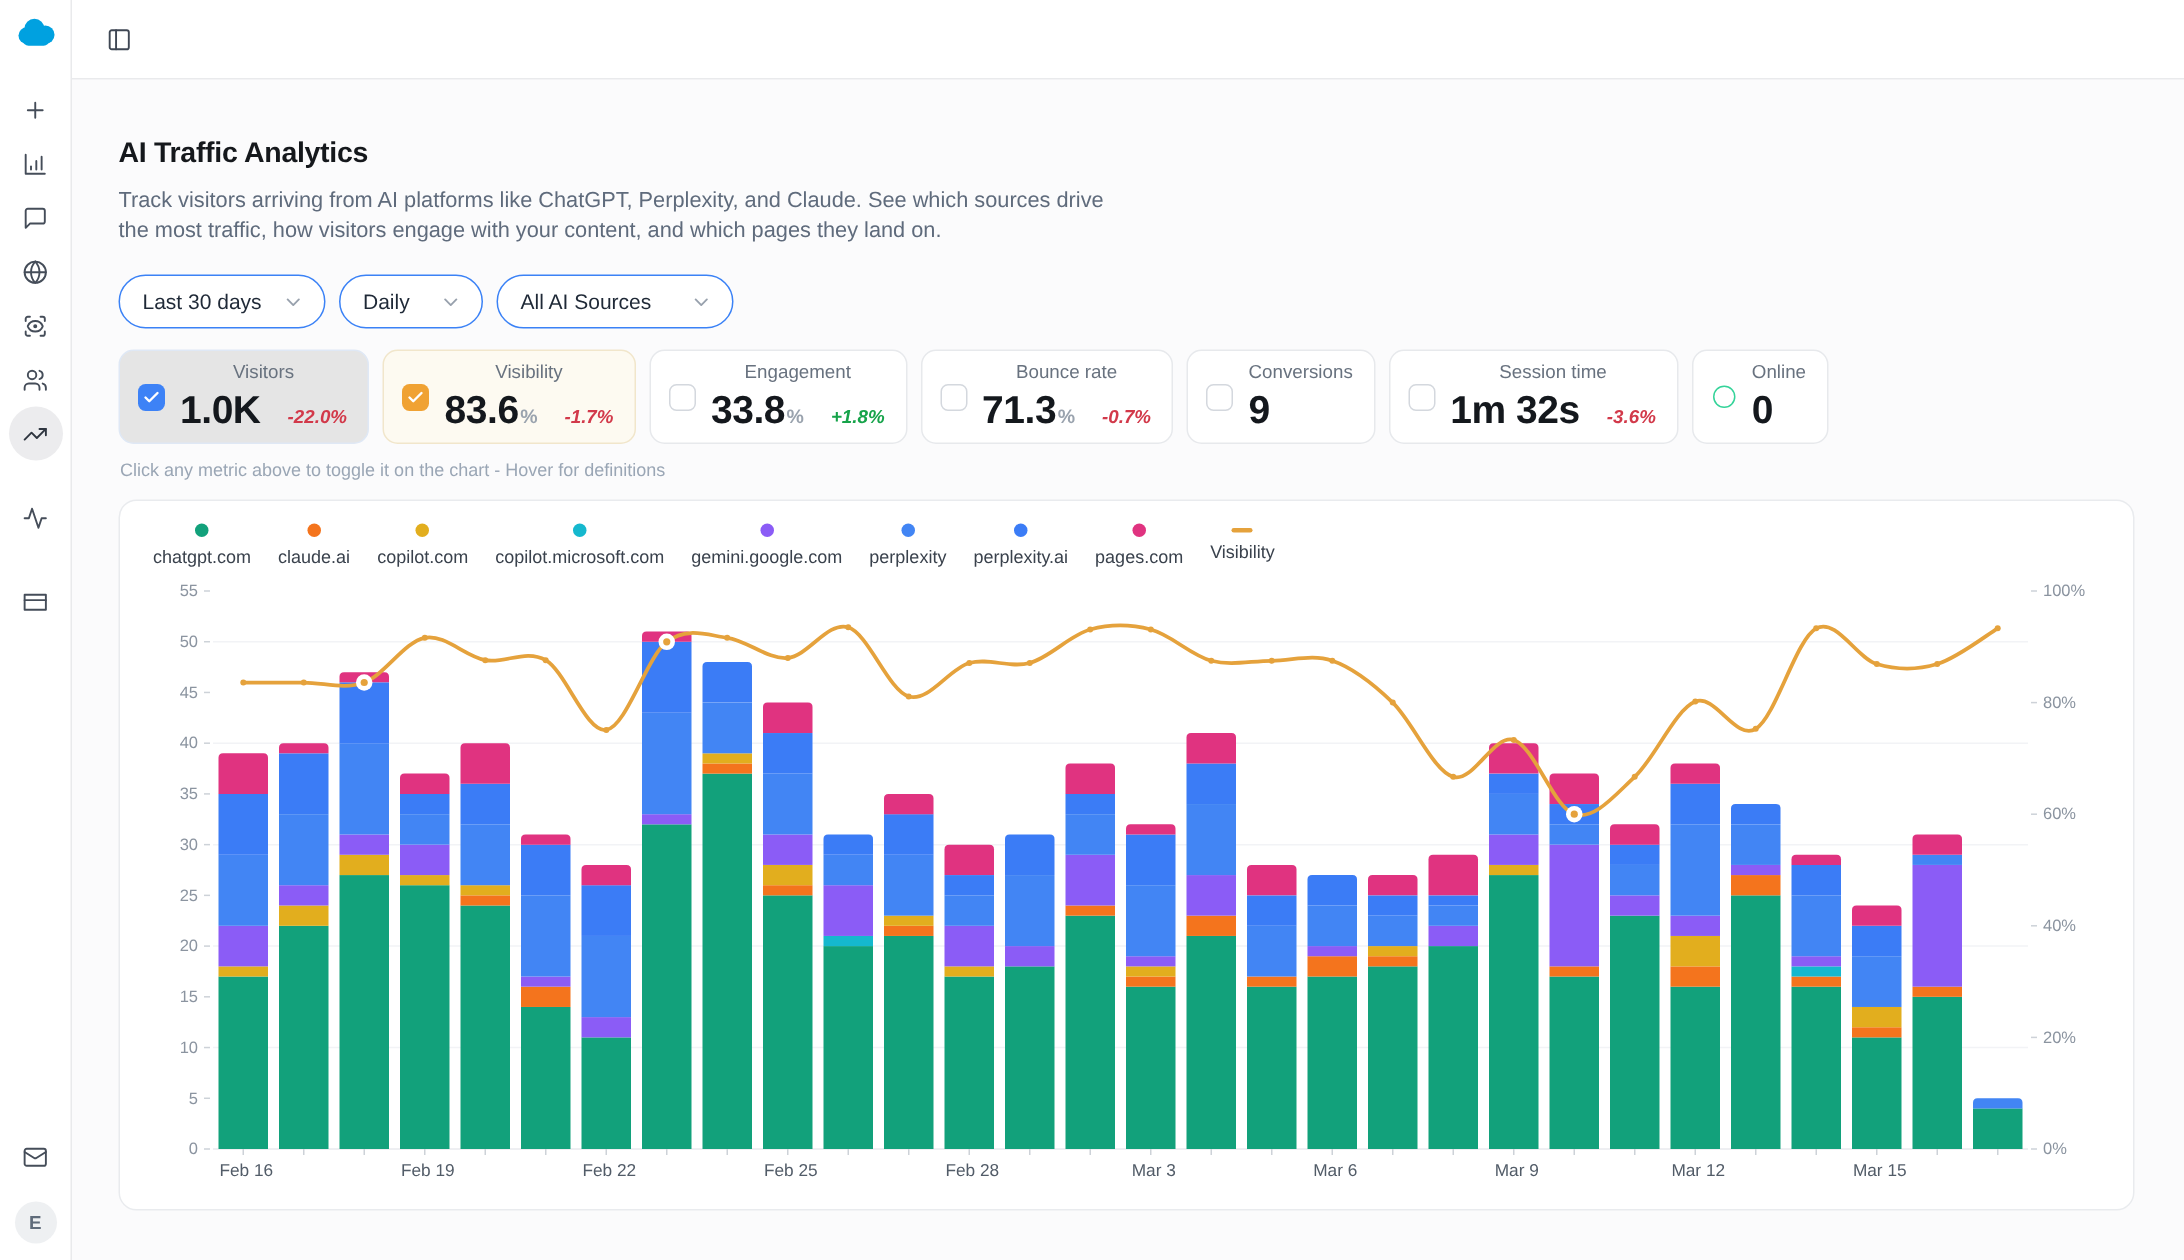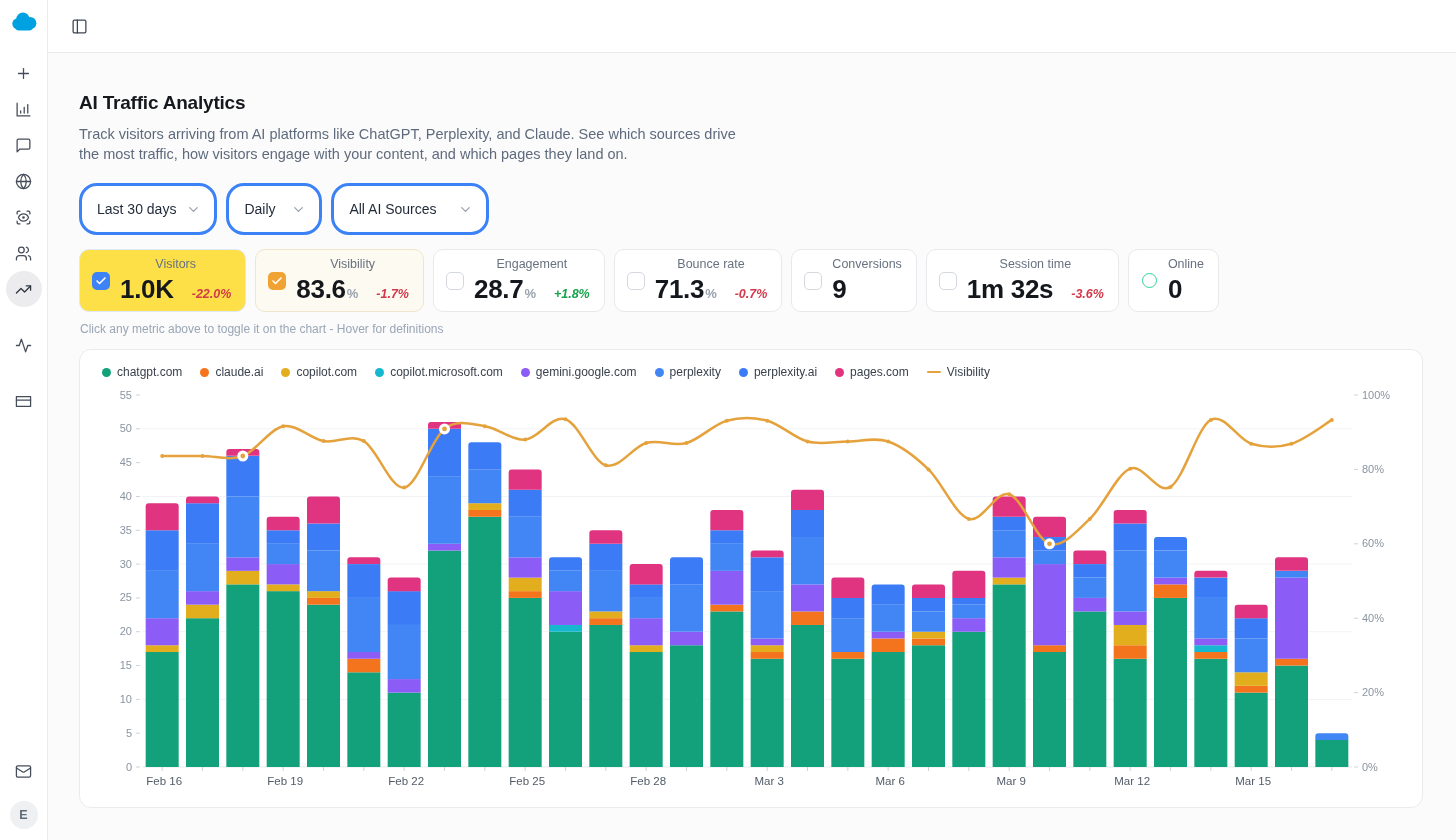--- a/index.html
+++ b/index.html
@@ -21,21 +21,21 @@
   .topbar { height:53px; background:#fff; border-bottom:1px solid #e9eaec; display:flex; align-items:center; padding-left:17px; flex-shrink:0; }
   .panel-btn { width:28px; height:28px; display:flex; align-items:center; justify-content:center; color:#3f4754; border-radius:6px; cursor:pointer; }
   .panel-btn svg { width:17px; height:17px; }
 
   .content { padding:39px 33px 0 31px; }
   h1.title { font-size:19px; font-weight:700; letter-spacing:-0.2px; color:#15181c; margin-bottom:10px; }
   .desc { font-size:14.5px; line-height:20px; color:#5f6b7c; max-width:680px; margin-bottom:19px; }
 
   
   .filters { display:flex; gap:9px; margin-bottom:14px; }
-  .pill { height:52px; border:3px solid #3b82f6; border-radius:18px; background:#fff; display:flex; align-items:center; justify-content:space-between; padding:0 13px 0 15px; font-size:14px; font-weight:500; color:#1f2937; cursor:pointer; }
+  .pill { height:36px; border:1px solid #3b82f6; border-radius:18px; background:#fff; display:flex; align-items:center; justify-content:space-between; padding:0 13px 0 15px; font-size:14px; font-weight:500; color:#1f2937; cursor:pointer; }
   .pill:nth-child(1){ min-width:138px; }
   .pill:nth-child(2){ min-width:96px; }
   .pill:nth-child(3){ min-width:158px; }
   .pill svg { width:15px; height:15px; color:#98a1ad; margin-left:10px; }
 
   
   .metrics { display:flex; gap:9px; margin-bottom:10px; }
   .mcard { background:#fff; border:1px solid #e7e9ec; border-radius:10px; padding:10px 14px 10px 12px; display:flex; align-items:center; gap:10px; cursor:pointer; height:63px; }
   .metrics .mcard:nth-child(1){ min-width:141px; }
   .metrics .mcard:nth-child(2){ min-width:141px; }
@@ -53,21 +53,21 @@
   .mvrow { display:flex; align-items:baseline; white-space:nowrap; }
   .mval { font-size:26px; font-weight:800; letter-spacing:-0.3px; color:#14181d; }
   .msfx { font-size:13px; font-weight:600; color:#9aa3ae; margin-left:1px; }
   .mdelta { font-size:12.5px; font-weight:600; margin-left:18px;font-style:italic; }
 
   .hint { font-size:12px; color:#9aa6b5; margin:0 0 13px 1px; }
 
   
   .chart-card { background:#fff; border:1px solid #e9ebee; border-radius:12px; padding:15px 0 8px; }
   .legend { display:flex; align-items:center; gap:18px; padding:0 0 4px 22px; flex-wrap:wrap; }
-  .litem { display:flex; align-items:center; gap:6px; }
+  .litem { display:flex; align-items:center; gap:6px;flex-direction:column; }
   .ldot { width:9px; height:9px; border-radius:50%; }
   .ldash { width:14px; height:2.5px; border-radius:2px; }
   .ltext { font-size:12px; color:#3a424d; }
   #chart { display:block; margin:2px 10px 0; }
 </style>
 </head>
 <body>
 
 <div class="app">
 
@@ -180,21 +180,21 @@
           </button>
           <button class="pill">
             <span>All AI Sources</span>
             <svg viewBox="0 0 24 24" fill="none" stroke="currentColor" stroke-width="2" stroke-linecap="round" stroke-linejoin="round">
               <path d="M6 9l6 6 6-6"></path>
             </svg>
           </button>
         </div>
 
       <div class="metrics" id="metrics">
-          <button class="mcard" style="background: #fde047; border-color: rgb(223, 232, 245);">
+          <button class="mcard" style="background: #e5e5e5; border-color: rgb(223, 232, 245);">
             <span class="cb" style="background: rgb(61, 130, 246);">
               <svg viewBox="0 0 24 24" fill="none" stroke="#fff" stroke-width="3.2" stroke-linecap="round" stroke-linejoin="round">
                 <path d="M20 6L9 17l-5-5"></path>
               </svg>
             </span>
             <span class="mcol">
               <span class="mlabel">Visitors</span>
               <span class="mvrow">
                 <span class="mval">1.0K</span>
                 <span class="mdelta" style="color: rgb(210, 57, 74);">-22.0%</span>
@@ -214,21 +214,21 @@
                 <span class="msfx">%</span>
                 <span class="mdelta" style="color: rgb(210, 57, 74);">-1.7%</span>
               </span>
             </span>
           </button>
           <button class="mcard">
             <span class="cb unchecked"></span>
             <span class="mcol">
               <span class="mlabel">Engagement</span>
               <span class="mvrow">
-                <span class="mval">28.7</span>
+                <span class="mval">33.8</span>
                 <span class="msfx">%</span>
                 <span class="mdelta" style="color: rgb(22, 163, 74);">+1.8%</span>
               </span>
             </span>
           </button>
           <button class="mcard">
             <span class="cb unchecked"></span>
             <span class="mcol">
               <span class="mlabel">Bounce rate</span>
               <span class="mvrow">

